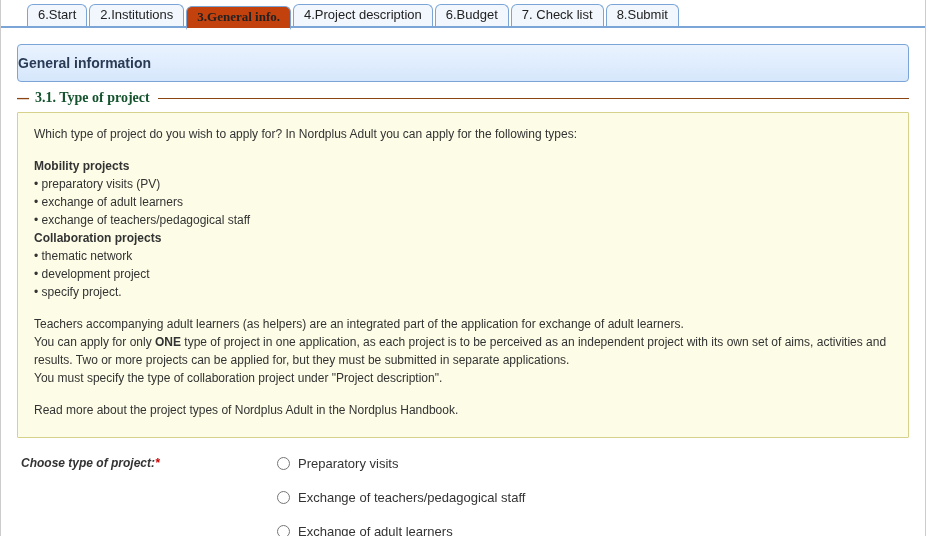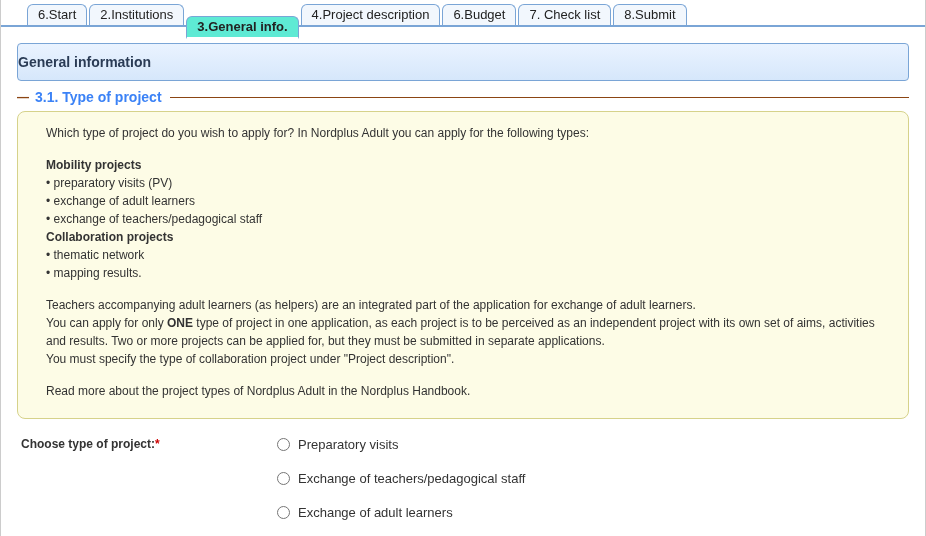--- a/index.html
+++ b/index.html
@@ -30,25 +30,26 @@
     border-bottom: none;
     border-top-left-radius: 6px;
     border-top-right-radius: 6px;
     background: #f2f7fd;
     font-size: 13px;
     color: #222;
     cursor: pointer;
     position: relative;
   }
   .tab.active {
-    background: #5eead4;
+    background: #c2410c;
     font-weight: bold;
-    top: 12px;
+    top: 2px;
     border-bottom: 2px solid #fff;
     margin-bottom: -2px;
+    font-family: Liberation Serif, serif;
   }
   .content {
     padding: 16px 16px 10px 16px;
   }
   .panel-header {
     border: 1px solid #7aa5d6;
     border-radius: 4px;
     background: linear-gradient(#eaf3ff, #d6e7fb);
     padding: 10px 0;
     font-weight: bold;
@@ -60,53 +61,55 @@
     display: flex;
     align-items: center;
     margin-bottom: 6px;
   }
   .section-dash {
     color: #8b4513;
     font-weight: bold;
     margin-right: 6px;
   }
   .section-title {
-    color: #3b82f6;
+    color: #14532d;
     font-weight: bold;
     font-size: 14px;
     white-space: nowrap;
+    font-family: Liberation Serif, serif;
   }
   .section-rule {
     flex: 1;
     height: 1px;
     background: #8b4513;
     margin-left: 8px;
   }
   .infobox {
     background: #fdfce6;
     border: 1px solid #d6d28b;
-    border-radius: 8px;
-    padding: 12px 12px 18px 28px;
+    border-radius: 1px;
+    padding: 12px 12px 18px 16px;
     line-height: 1.5;
     color: #333;
     margin-bottom: 14px;
   }
   .infobox p { margin: 0; }
   .infobox .spacer { height: 14px; }
   .bold { font-weight: bold; }
   .form-row {
     display: flex;
     align-items: flex-start;
     padding: 4px 0 10px 4px;
   }
   .form-label {
     width: 256px;
     font-weight: bold;
     color: #333;
     font-size: 12px;
+    font-style: italic;
   }
   .req { color: #c00; }
   .radio-list { display: flex; flex-direction: column; gap: 19px; }
   .radio-item { display: flex; align-items: center; gap: 8px; color: #333; font-size: 13px; }
   .radio-item input { margin: 0; }
 </style>
 </head>
 <body>
 
 <div class="outer">
@@ -131,21 +134,22 @@
 
     <div class="infobox">
       <p>Which type of project do you wish to apply for? In Nordplus Adult you can apply for the following types:</p>
       <div class="spacer"></div>
       <p class="bold">Mobility projects</p>
       <p>• preparatory visits (PV)</p>
       <p>• exchange of adult learners</p>
       <p>• exchange of teachers/pedagogical staff</p>
       <p class="bold">Collaboration projects</p>
       <p>• thematic network</p>
-      <p>• mapping results.</p>
+      <p>• development project</p>
+      <p>• specify project.</p>
       <div class="spacer"></div>
       <p>Teachers accompanying adult learners (as helpers) are an integrated part of the application for exchange of adult learners.</p>
       <p>
         <span>You can apply for only </span><span class="bold">ONE</span><span> type of project in one application, as each project is to be perceived as an independent project with its own set of aims, activities and results. Two or more projects can be applied for, but they must be submitted in separate applications.</span>
       </p>
       <p>You must specify the type of collaboration project under "Project description".</p>
       <div class="spacer"></div>
       <p>Read more about the project types of Nordplus Adult in the Nordplus Handbook.</p>
     </div>
 

